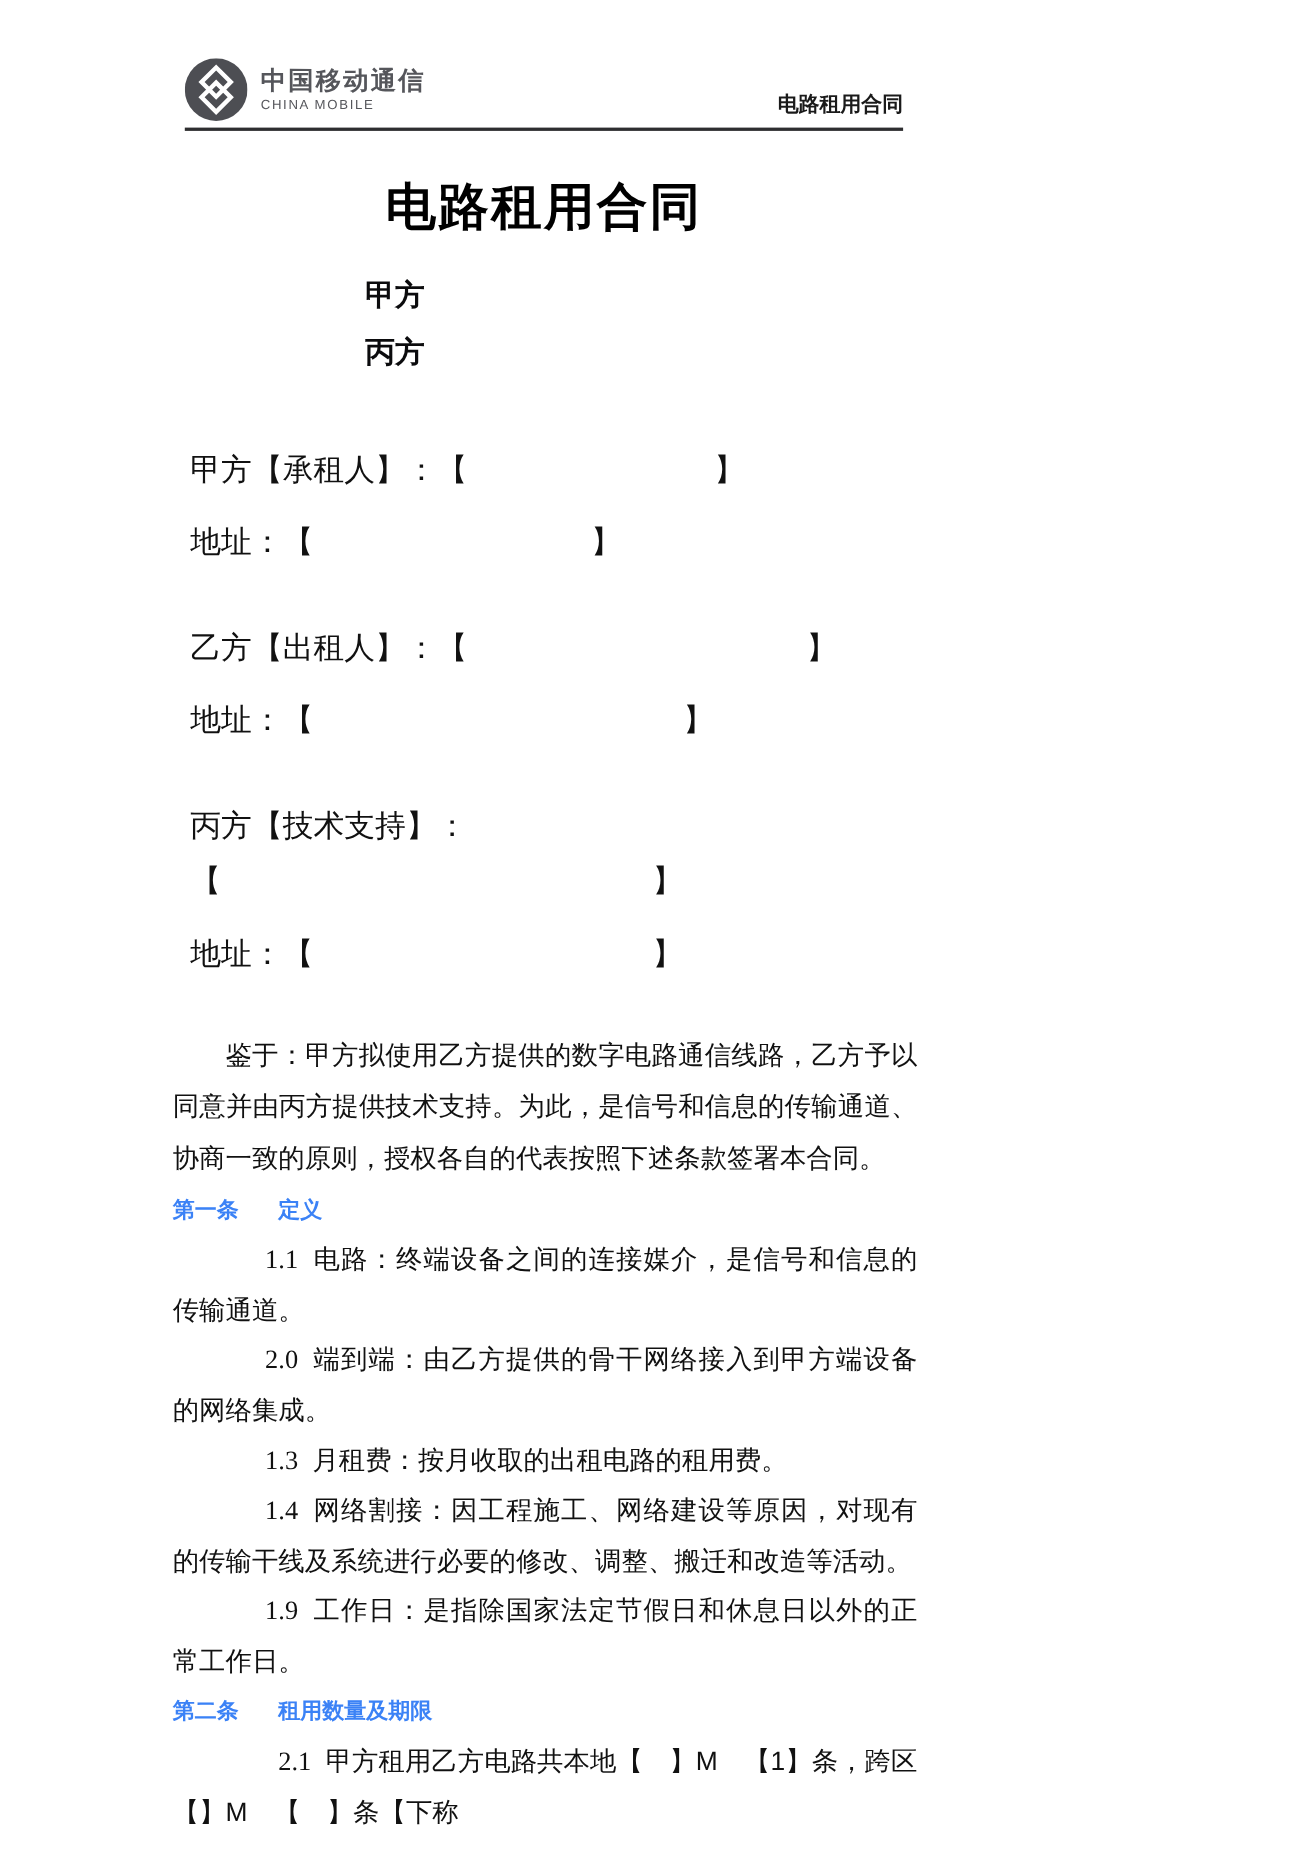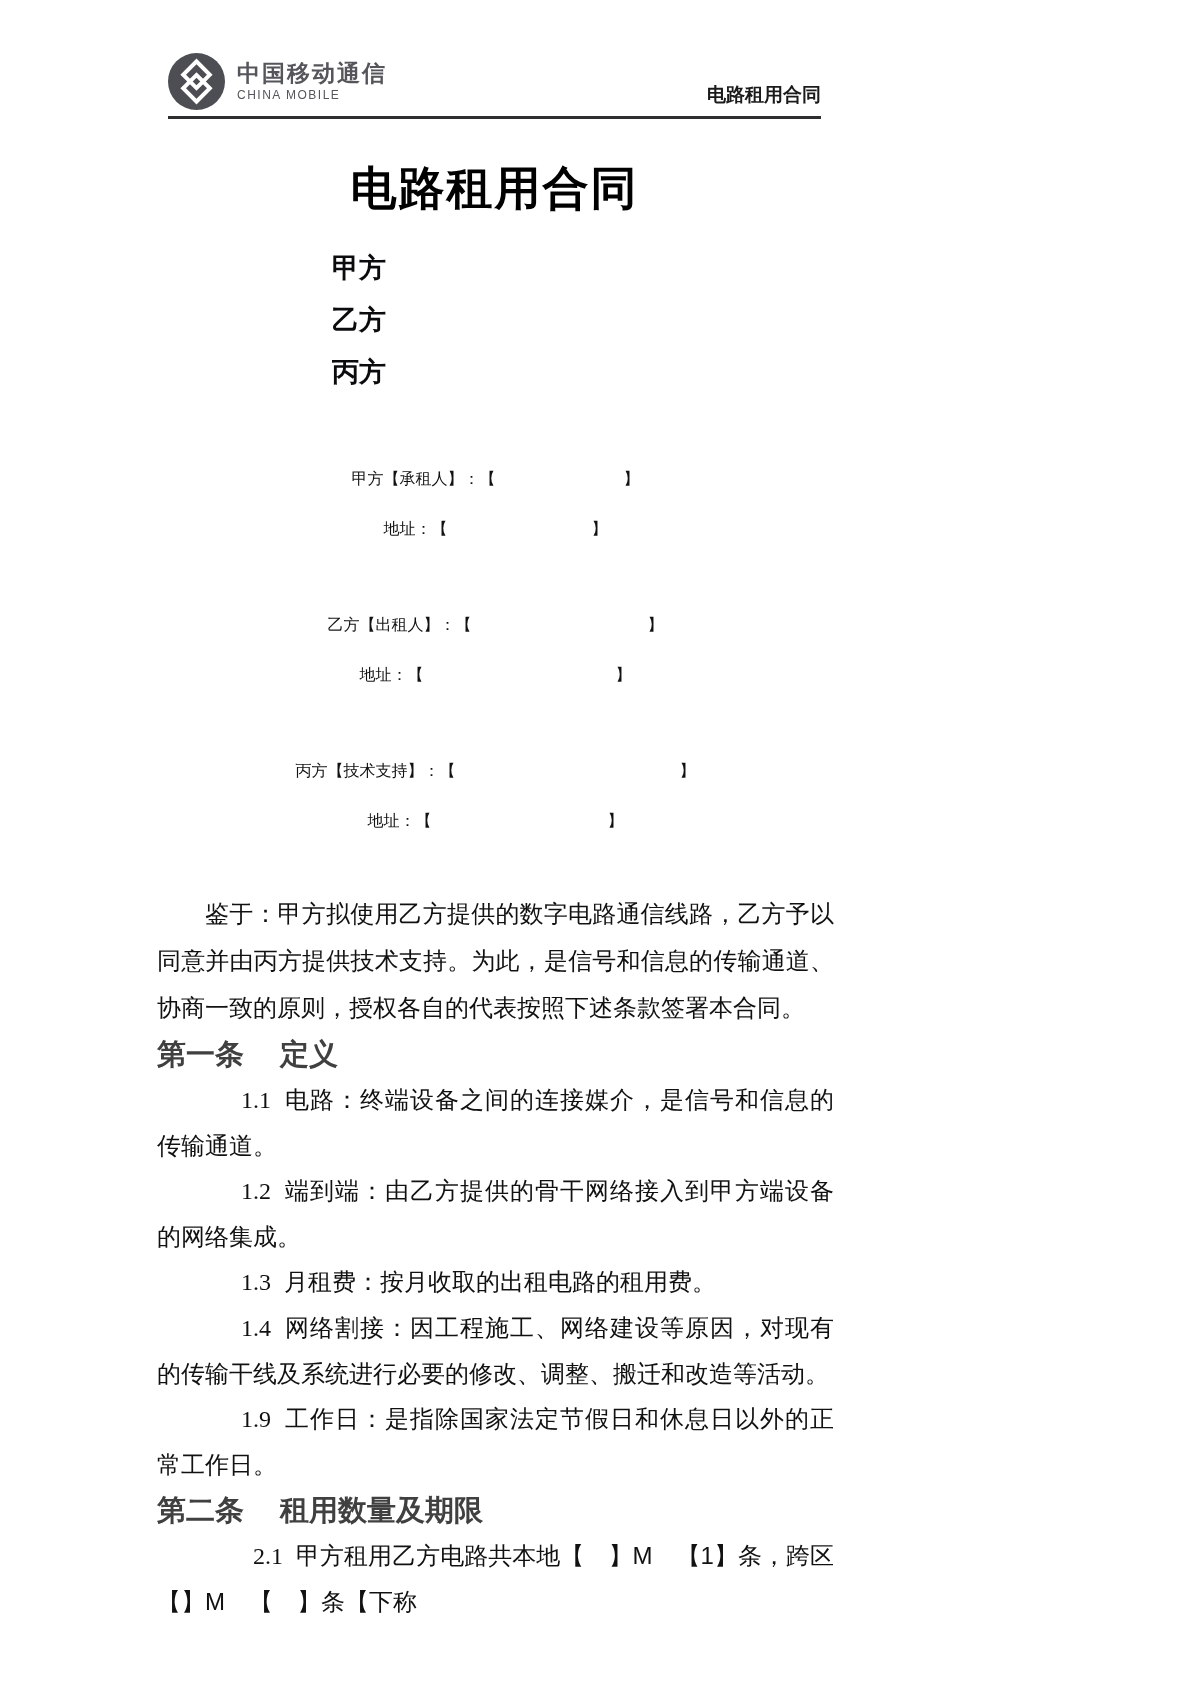--- a/index.html
+++ b/index.html
@@ -31,25 +31,25 @@
     font-size:46px;font-weight:900;color:#000;line-height:55px;
     letter-spacing:2px;
   }
   
   .parties{margin:26px 1px 0 332px;}
   .party-brief{font-size:27px;font-weight:bold;line-height:52px;color:#0b0b0d;}
   
   .details{margin:56px 155px 0 157px;}
   .detail-group{margin-bottom:46px;}
   .detail-group:last-child{margin-bottom:0;}
-  .detail-line{margin:0;font-size:16px;line-height:50px;color:#111;text-align:center;}
+  .detail-line{margin:16px;font-size:28px;line-height:50px;color:#111;}
   
   .main-text{margin:44px 155px 0 157px;font-size:24px;color:#111;}
   .preamble{margin:0;line-height:47px;text-indent:48px;text-align:justify;}
-  .sec-head{margin:0;font-weight:bold;font-size:29px;line-height:46px;color:#404040;}
+  .sec-head{margin:0;font-weight:bold;font-size:20px;line-height:46px;color:#3b82f6;}
   .sec-head .sec-title{margin-left:36px;}
   .item{margin:0;line-height:45px;text-indent:44px;text-align:justify;}
   .item .num{
     font-family:"Liberation Serif","DejaVu Serif",serif;
     margin-right:13px;
     margin-left:40px;
   }
   .item-wide{text-indent:56px;}
 </style>
 </head>
@@ -74,21 +74,20 @@
       </div>
     </div>
     <div class="doc-label">电路租用合同</div>
   </div>
   <hr class="rule">
 
   <h1 class="contract-title">电路租用合同</h1>
 
   <div class="parties">
     <div class="party-brief">甲方</div>
-    <div class="party-brief">乙方</div>
     <div class="party-brief">丙方</div>
   </div>
 
   <div class="details">
     <div class="detail-group">
       <p class="detail-line">甲方【承租人】：【　　　　　　　　】</p>
       <p class="detail-line">地址：【　　　　　　　　　】</p>
     </div>
     <div class="detail-group">
       <p class="detail-line">乙方【出租人】：【　　　　　　　　　　　】</p>
@@ -104,21 +103,21 @@
     <p class="preamble">鉴于：甲方拟使用乙方提供的数字电路通信线路，乙方予以同意并由丙方提供技术支持。为此，是信号和信息的传输通道、协商一致的原则，授权各自的代表按照下述条款签署本合同。</p>
 
     <p class="sec-head">
       <span class="sec-num">第一条</span><span class="sec-title">定义</span>
     </p>
 
     <p class="item">
       <span class="num">1.1</span><span>电路：终端设备之间的连接媒介，是信号和信息的传输通道。</span>
     </p>
     <p class="item">
-      <span class="num">1.2</span><span>端到端：由乙方提供的骨干网络接入到甲方端设备的网络集成。</span>
+      <span class="num">2.0</span><span>端到端：由乙方提供的骨干网络接入到甲方端设备的网络集成。</span>
     </p>
     <p class="item">
       <span class="num">1.3</span><span>月租费：按月收取的出租电路的租用费。</span>
     </p>
     <p class="item">
       <span class="num">1.4</span><span>网络割接：因工程施工、网络建设等原因，对现有的传输干线及系统进行必要的修改、调整、搬迁和改造等活动。</span>
     </p>
     <p class="item">
       <span class="num">1.9</span><span>工作日：是指除国家法定节假日和休息日以外的正常工作日。</span>
     </p>

